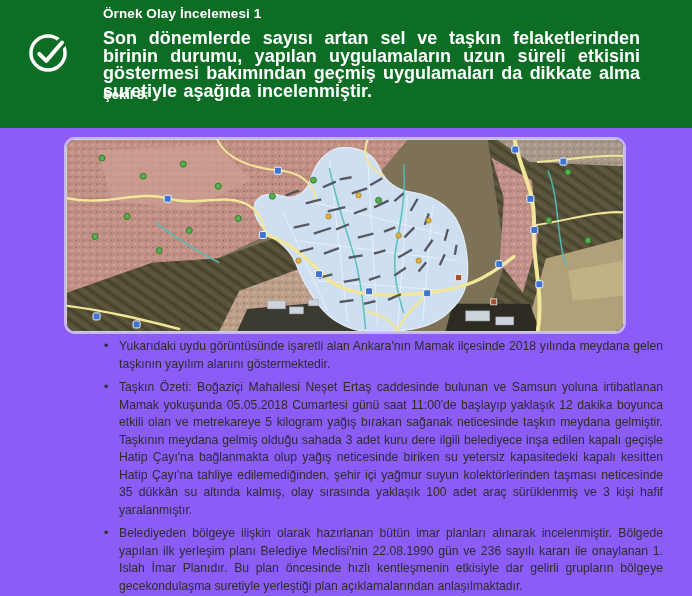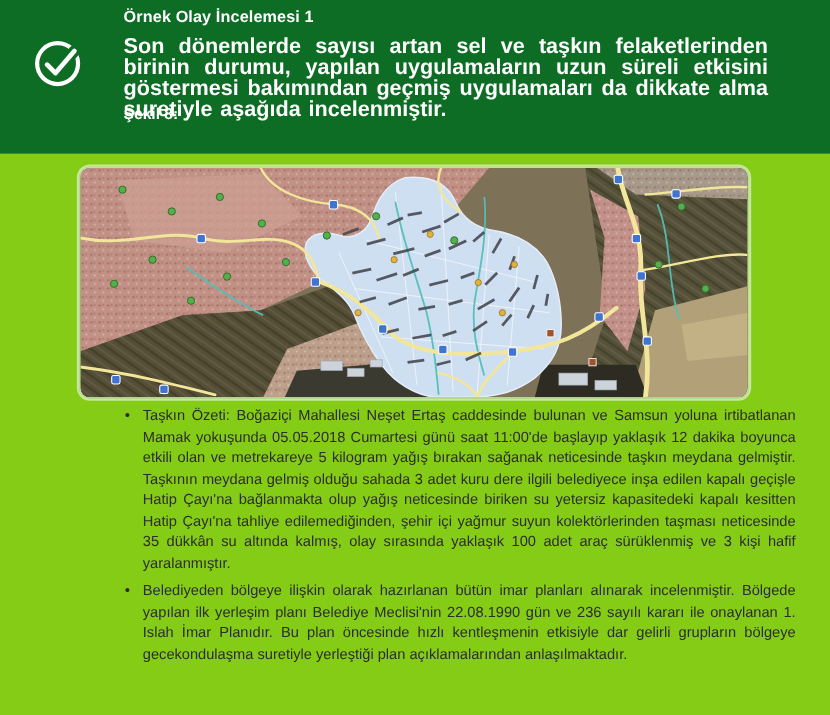--- a/index.html
+++ b/index.html
@@ -1,18 +1,18 @@
 <!DOCTYPE html>
 <html><head>
 <meta charset="utf-8">
 <style>
   html,body{margin:0;padding:0;}
   body{width:692px;height:596px;overflow:hidden;background:#eaf3ed;
        font-family:"Liberation Sans", sans-serif;}
-  .page{position:relative;width:692px;height:596px;background:#84cc16;}
+  .page{position:relative;width:692px;height:596px;background:#8b5cf6;}
 
   
   .header{position:absolute;left:0;top:0;width:692px;height:128px;background:#0d6d24;color:#ffffff;}
   .check-icon{position:absolute;left:27px;top:32px;width:42px;height:42px;}
   .hdr-title{position:absolute;left:103px;top:6px;width:560px;
              font-size:13.5px;font-weight:bold;letter-spacing:.1px;}
   .hdr-par{position:absolute;left:103px;top:30px;width:537px;
            font-size:18px;font-weight:bold;line-height:17.5px;
            text-align:justify;word-spacing:1.5px;}
   .hdr-caption{position:absolute;left:103px;top:86px;width:537px;
@@ -229,17 +229,18 @@
       </g>
 
       <g fill="#a0522d" stroke="#ffffff" stroke-width="0.7">
         <rect x="388" y="134" width="6" height="6"></rect>
         <rect x="423" y="158" width="6" height="6"></rect>
       </g>
     </svg>
   </div>
 
   <div class="bullets">
+    <div class="bullet">Yukarıdaki uydu görüntüsünde işaretli alan Ankara'nın Mamak ilçesinde 2018 yılında meydana gelen taşkının yayılım alanını göstermektedir.</div>
     <div class="bullet">Taşkın Özeti: Boğaziçi Mahallesi Neşet Ertaş caddesinde bulunan ve Samsun yoluna irtibatlanan Mamak yokuşunda 05.05.2018 Cumartesi günü saat 11:00'de başlayıp yaklaşık 12 dakika boyunca etkili olan ve metrekareye 5 kilogram yağış bırakan sağanak neticesinde taşkın meydana gelmiştir. Taşkının meydana gelmiş olduğu sahada 3 adet kuru dere ilgili belediyece inşa edilen kapalı geçişle Hatip Çayı'na bağlanmakta olup yağış neticesinde biriken su yetersiz kapasitedeki kapalı kesitten Hatip Çayı'na tahliye edilemediğinden, şehir içi yağmur suyun kolektörlerinden taşması neticesinde 35 dükkân su altında kalmış, olay sırasında yaklaşık 100 adet araç sürüklenmiş ve 3 kişi hafif yaralanmıştır.</div>
     <div class="bullet">Belediyeden bölgeye ilişkin olarak hazırlanan bütün imar planları alınarak incelenmiştir. Bölgede yapılan ilk yerleşim planı Belediye Meclisi'nin 22.08.1990 gün ve 236 sayılı kararı ile onaylanan 1. Islah İmar Planıdır. Bu plan öncesinde hızlı kentleşmenin etkisiyle dar gelirli grupların bölgeye gecekondulaşma suretiyle yerleştiği plan açıklamalarından anlaşılmaktadır.</div>
   </div>
 
 </div>
 
 </body></html>

